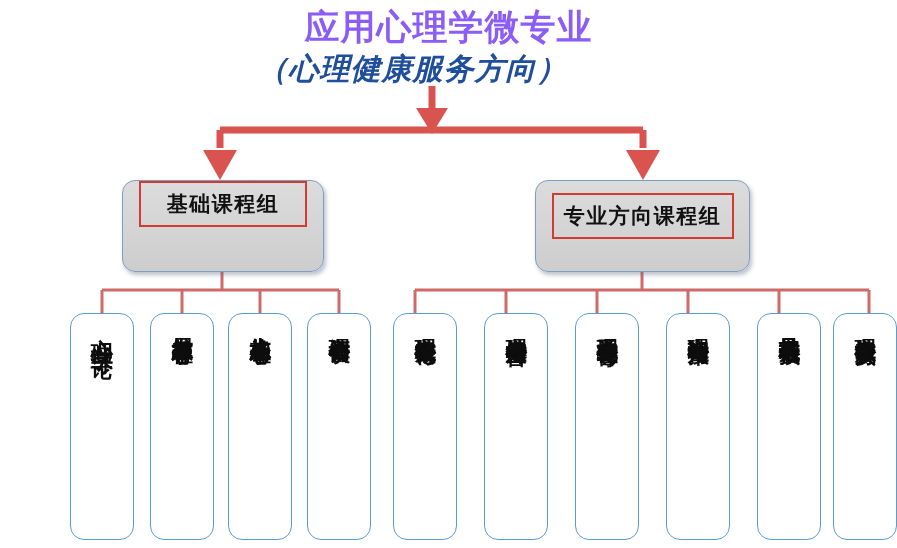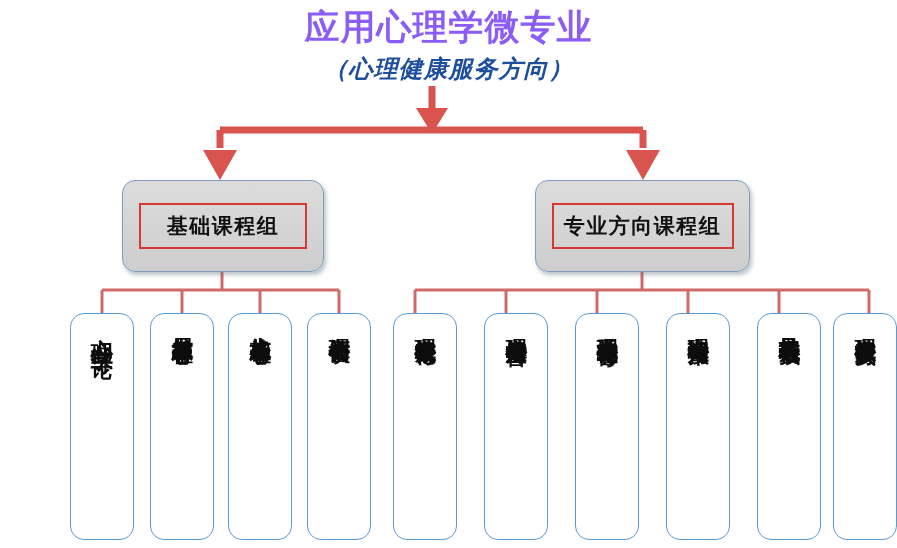--- a/index.html
+++ b/index.html
@@ -33,28 +33,27 @@
     white-space: nowrap;
     line-height: 46px;
   }
   .title-sub {
     position: absolute;
     left: 0;
     top: 50px;
     width: 825px;
     text-align: center;
     font-family: "DejaVu Serif", "Liberation Serif", serif;
-    font-size: 24px;
+    font-size: 30px;
     font-weight: bold;
     font-style: italic;
     letter-spacing: 1px;
     color: #1F4E9C;
     white-space: nowrap;
     line-height: 38px;
-    padding-left: 36px;
   }
 
   
   #wires {
     position: absolute;
     left: 0;
     top: 0;
     width: 897px;
     height: 548px;
     pointer-events: none;
@@ -62,21 +61,21 @@
 
   
   .group-box {
     position: absolute;
     box-sizing: border-box;
     background: linear-gradient(180deg, #DCDCDC 0%, #D4D4D4 55%, #CDCDCD 100%);
     border: 1.5px solid #7E9DC0;
     border-radius: 13px;
     box-shadow: 2px 3px 4px rgba(90,110,130,0.42);
     display: flex;
-    align-items: center;
+    align-items: flex-start;
     justify-content: center;
   }
   .group-inner {
     box-sizing: border-box;
     border: 2.5px solid #D23A32;
     background: transparent;
     display: flex;
     align-items: center;
     justify-content: center;
   }
@@ -155,21 +154,21 @@
     <line x1="869" y1="290" x2="869" y2="313" stroke="#D06A68" stroke-width="3"></line>
   </svg>
 
   <div class="group-box" style="left:122px; top:180px; width:202px; height:92px;">
     <div class="group-inner" style="width:168px; height:46px;">
       <span class="group-label">基础课程组</span>
     </div>
   </div>
 
   <div class="group-box" style="left:535px; top:180px; width:215px; height:92px;">
-    <div class="group-inner" style="width:182px; height:46px;">
+    <div class="group-inner" style="width:182px; height:46px;margin-top:12px;">
       <span class="group-label">专业方向课程组</span>
     </div>
   </div>
 
   <div class="course-box" style="left:70px; top:313px; width:64px; height:227px;">
     <span class="course-label">心理学导论</span>
   </div>
   <div class="course-box" style="left:150px; top:313px; width:64px; height:227px;">
     <span class="course-label tight">发展与教育心理学</span>
   </div>

